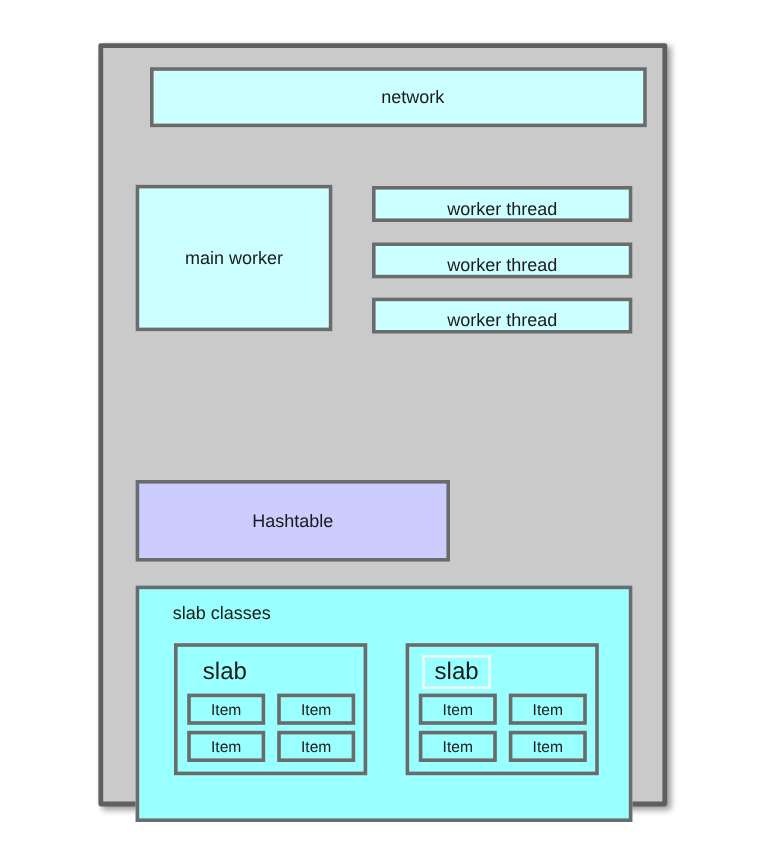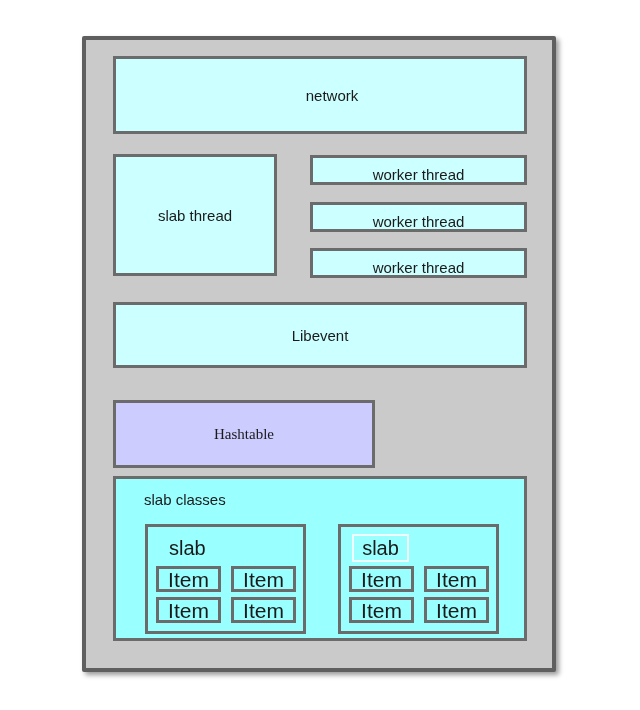--- a/index.html
+++ b/index.html
@@ -33,38 +33,38 @@
     position: absolute;
     box-sizing: border-box;
     border: 3px solid var(--box-border, #6b6b6b);
     display: flex;
     align-items: center;
     justify-content: center;
     font-size: 15px;
     line-height: 1;
   }
   .cyan-light { background: var(--cyan-light, #ccffff); }
-  .purple     { background: var(--purple, #ccccff); font-family: Liberation Serif, serif; }
+  .purple     { background: var(--purple, #ccccff); }
   .cyan-bright{ background: var(--cyan-bright, #99ffff); }
 
-  #network     { left: 27px;  top: 16px;  width: 414px; height: 78px; padding-left: 24px; }
+  #network     { left: 39px;  top: 16px;  width: 414px; height: 50px; padding-left: 24px; }
   #main-thread { left: 27px;  top: 114px; width: 164px; height: 122px; }
   .worker      { left: 224px; width: 217px; height: 30px; align-items: flex-end; }
   #worker-1    { top: 115px; }
   #worker-2    { top: 162px; }
   #worker-3    { top: 208px; }
   #libevent    { left: 27px;  top: 262px; width: 414px; height: 66px; }
   #hashtable   { left: 27px;  top: 360px; width: 262px; height: 68px; }
   #lru         { left: 319px; top: 360px; width: 122px; height: 68px; }
 
   #slab-classes {
     left: 27px;
-    top: 436px;
+    top: 448px;
     width: 414px;
-    height: 165px;
+    height: 197px;
     display: block;
   }
   .sc-label {
     position: absolute;
     left: 28px;
     top: 13px;
     font-size: 15px;
   }
   .slab {
     position: absolute;
@@ -104,51 +104,48 @@
     column-gap: 10px;
     row-gap: 5px;
   }
   .item {
     box-sizing: border-box;
     border: 3px solid var(--box-border, #6b6b6b);
     background: var(--cyan-bright, #99ffff);
     display: flex;
     align-items: center;
     justify-content: center;
-    font-size: 21px;
+    font-size: 13px;
     line-height: 1;
   }
 </style>
 </head>
 <body>
 
 <div class="page">
   <div class="diagram">
 
     <div class="box cyan-light" id="network">
       <span>network</span>
     </div>
 
     <div class="box cyan-light" id="main-thread">
-      <span>slab thread</span>
+      <span>main worker</span>
     </div>
 
     <div class="box cyan-light worker" id="worker-1">
       <span>worker thread</span>
     </div>
     <div class="box cyan-light worker" id="worker-2">
       <span>worker thread</span>
     </div>
     <div class="box cyan-light worker" id="worker-3">
       <span>worker thread</span>
     </div>
 
-    <div class="box cyan-light" id="libevent">
-      <span>Libevent</span>
-    </div>
 
     <div class="box purple" id="hashtable">
       <span>Hashtable</span>
     </div>
 
 
     <div class="box cyan-bright" id="slab-classes">
       <span class="sc-label">slab classes</span>
 
       <div class="slab" id="slab-1">

